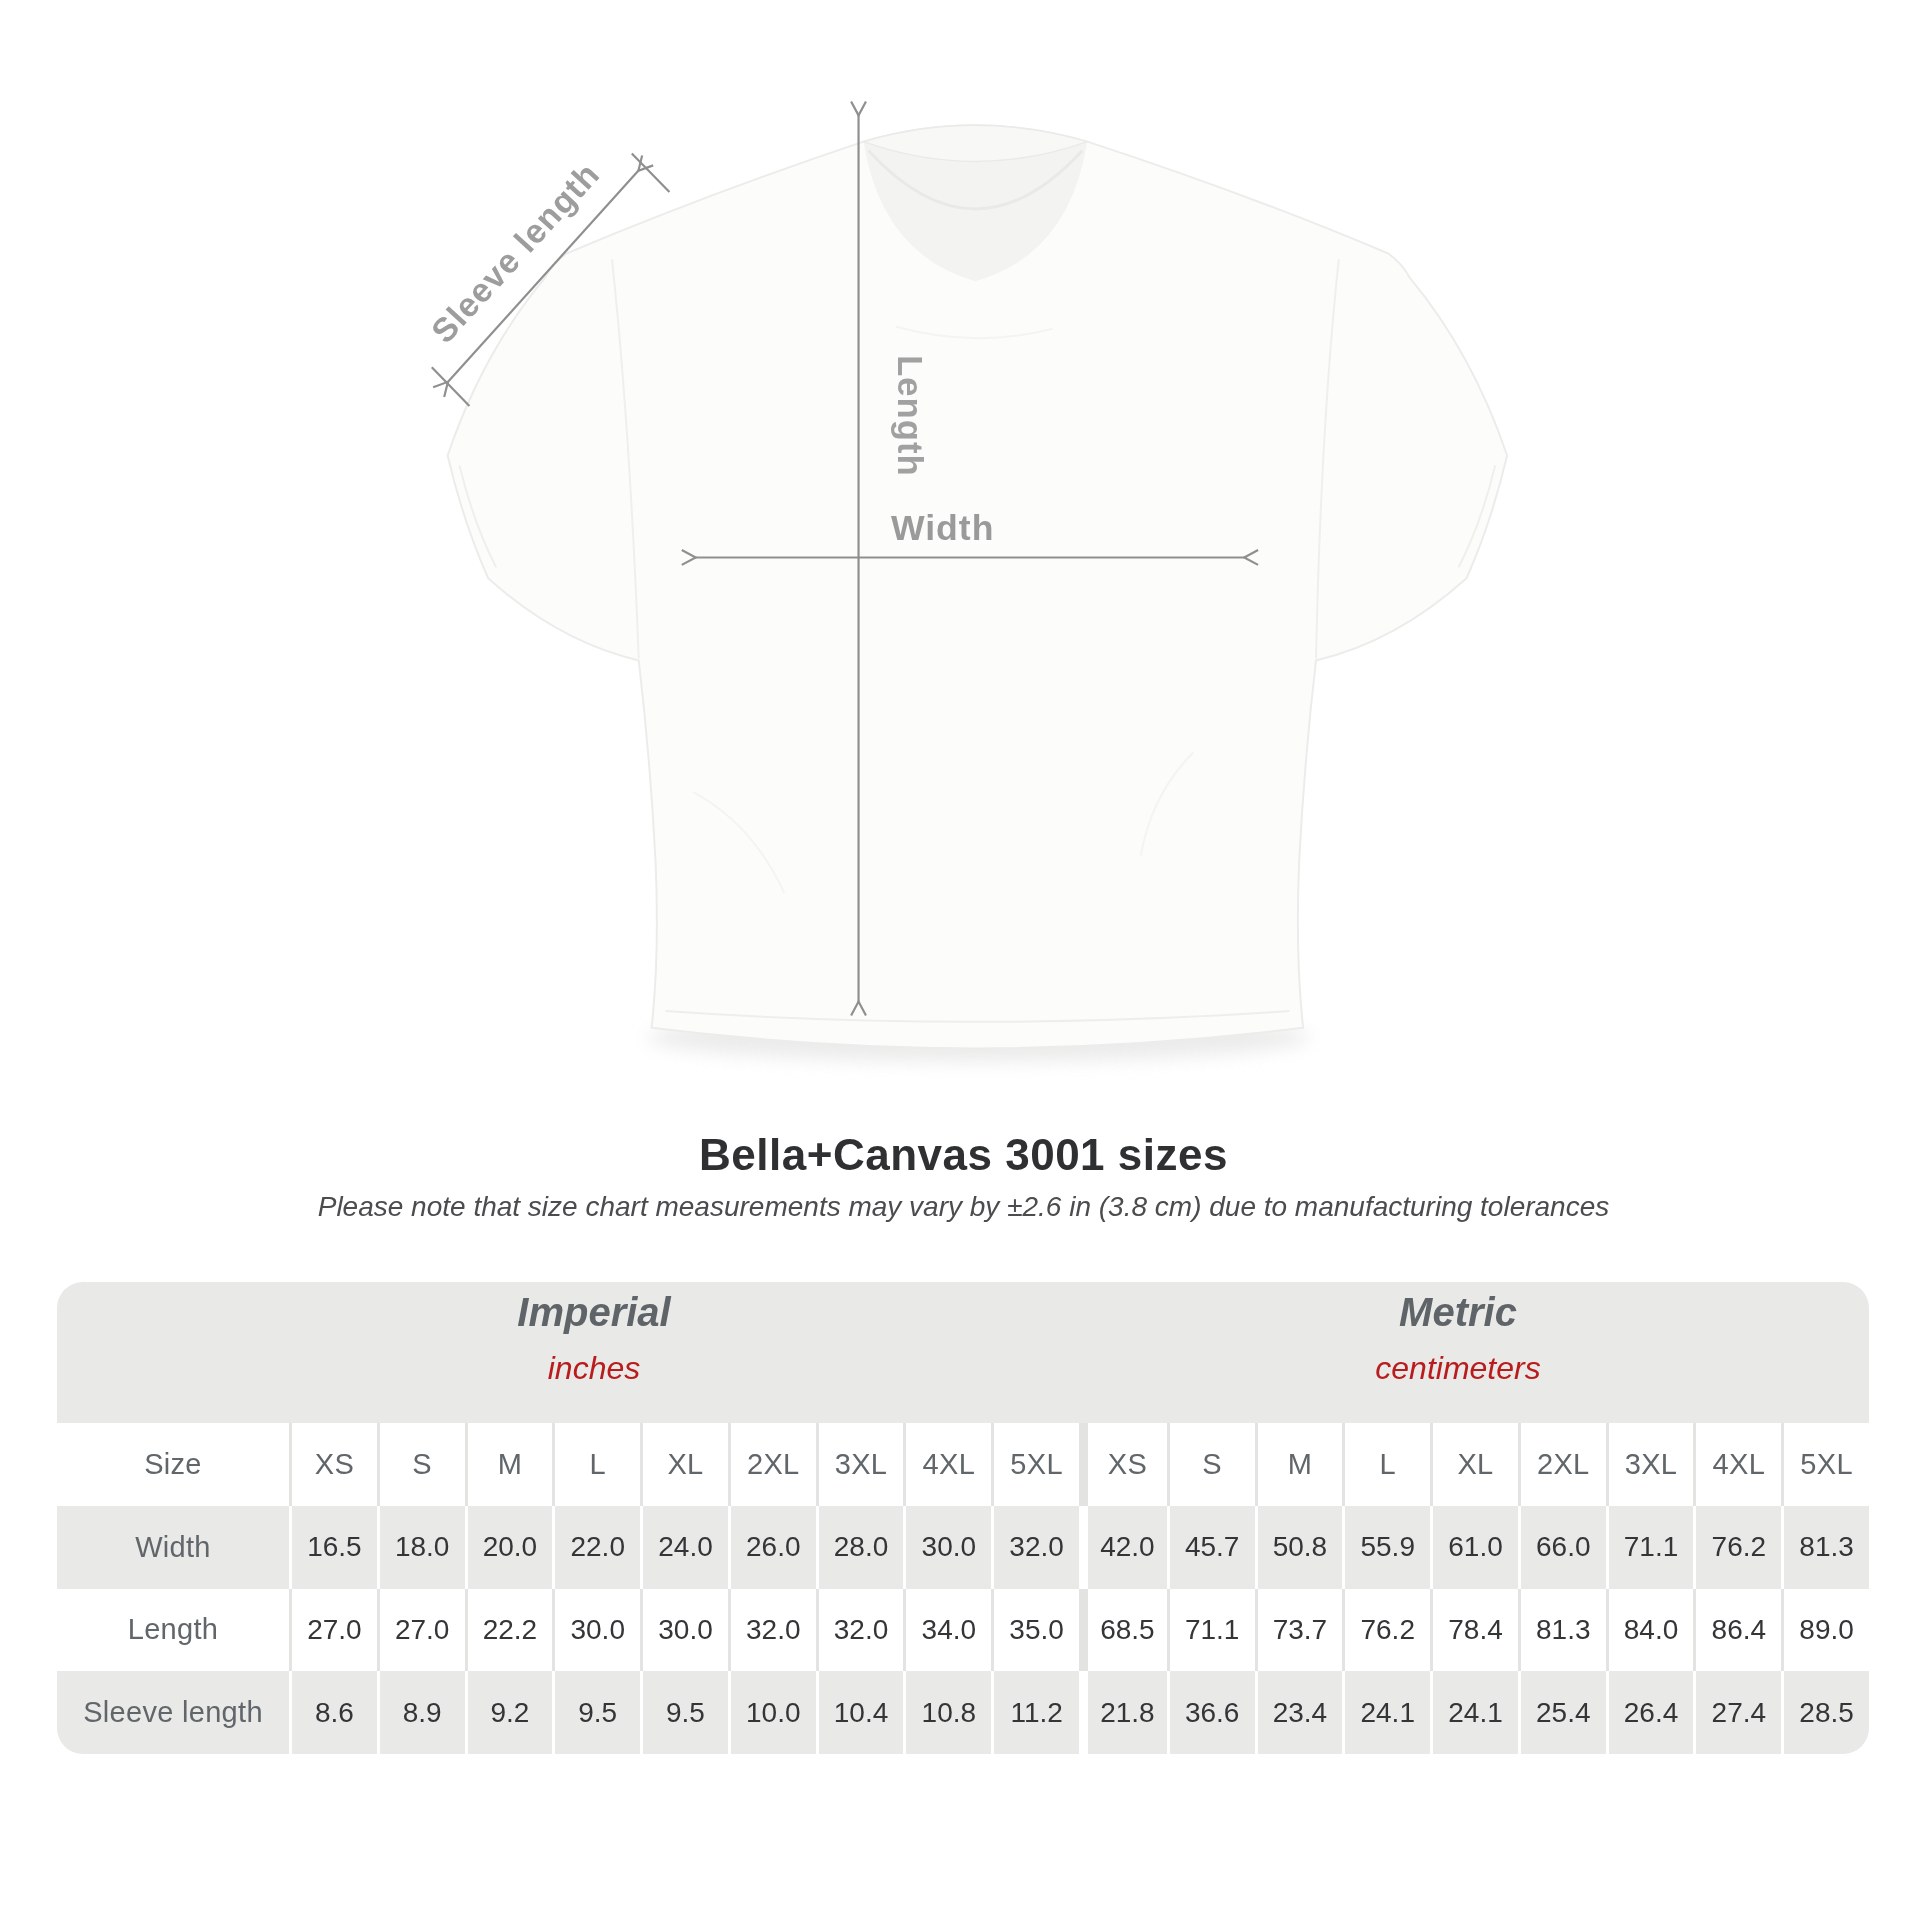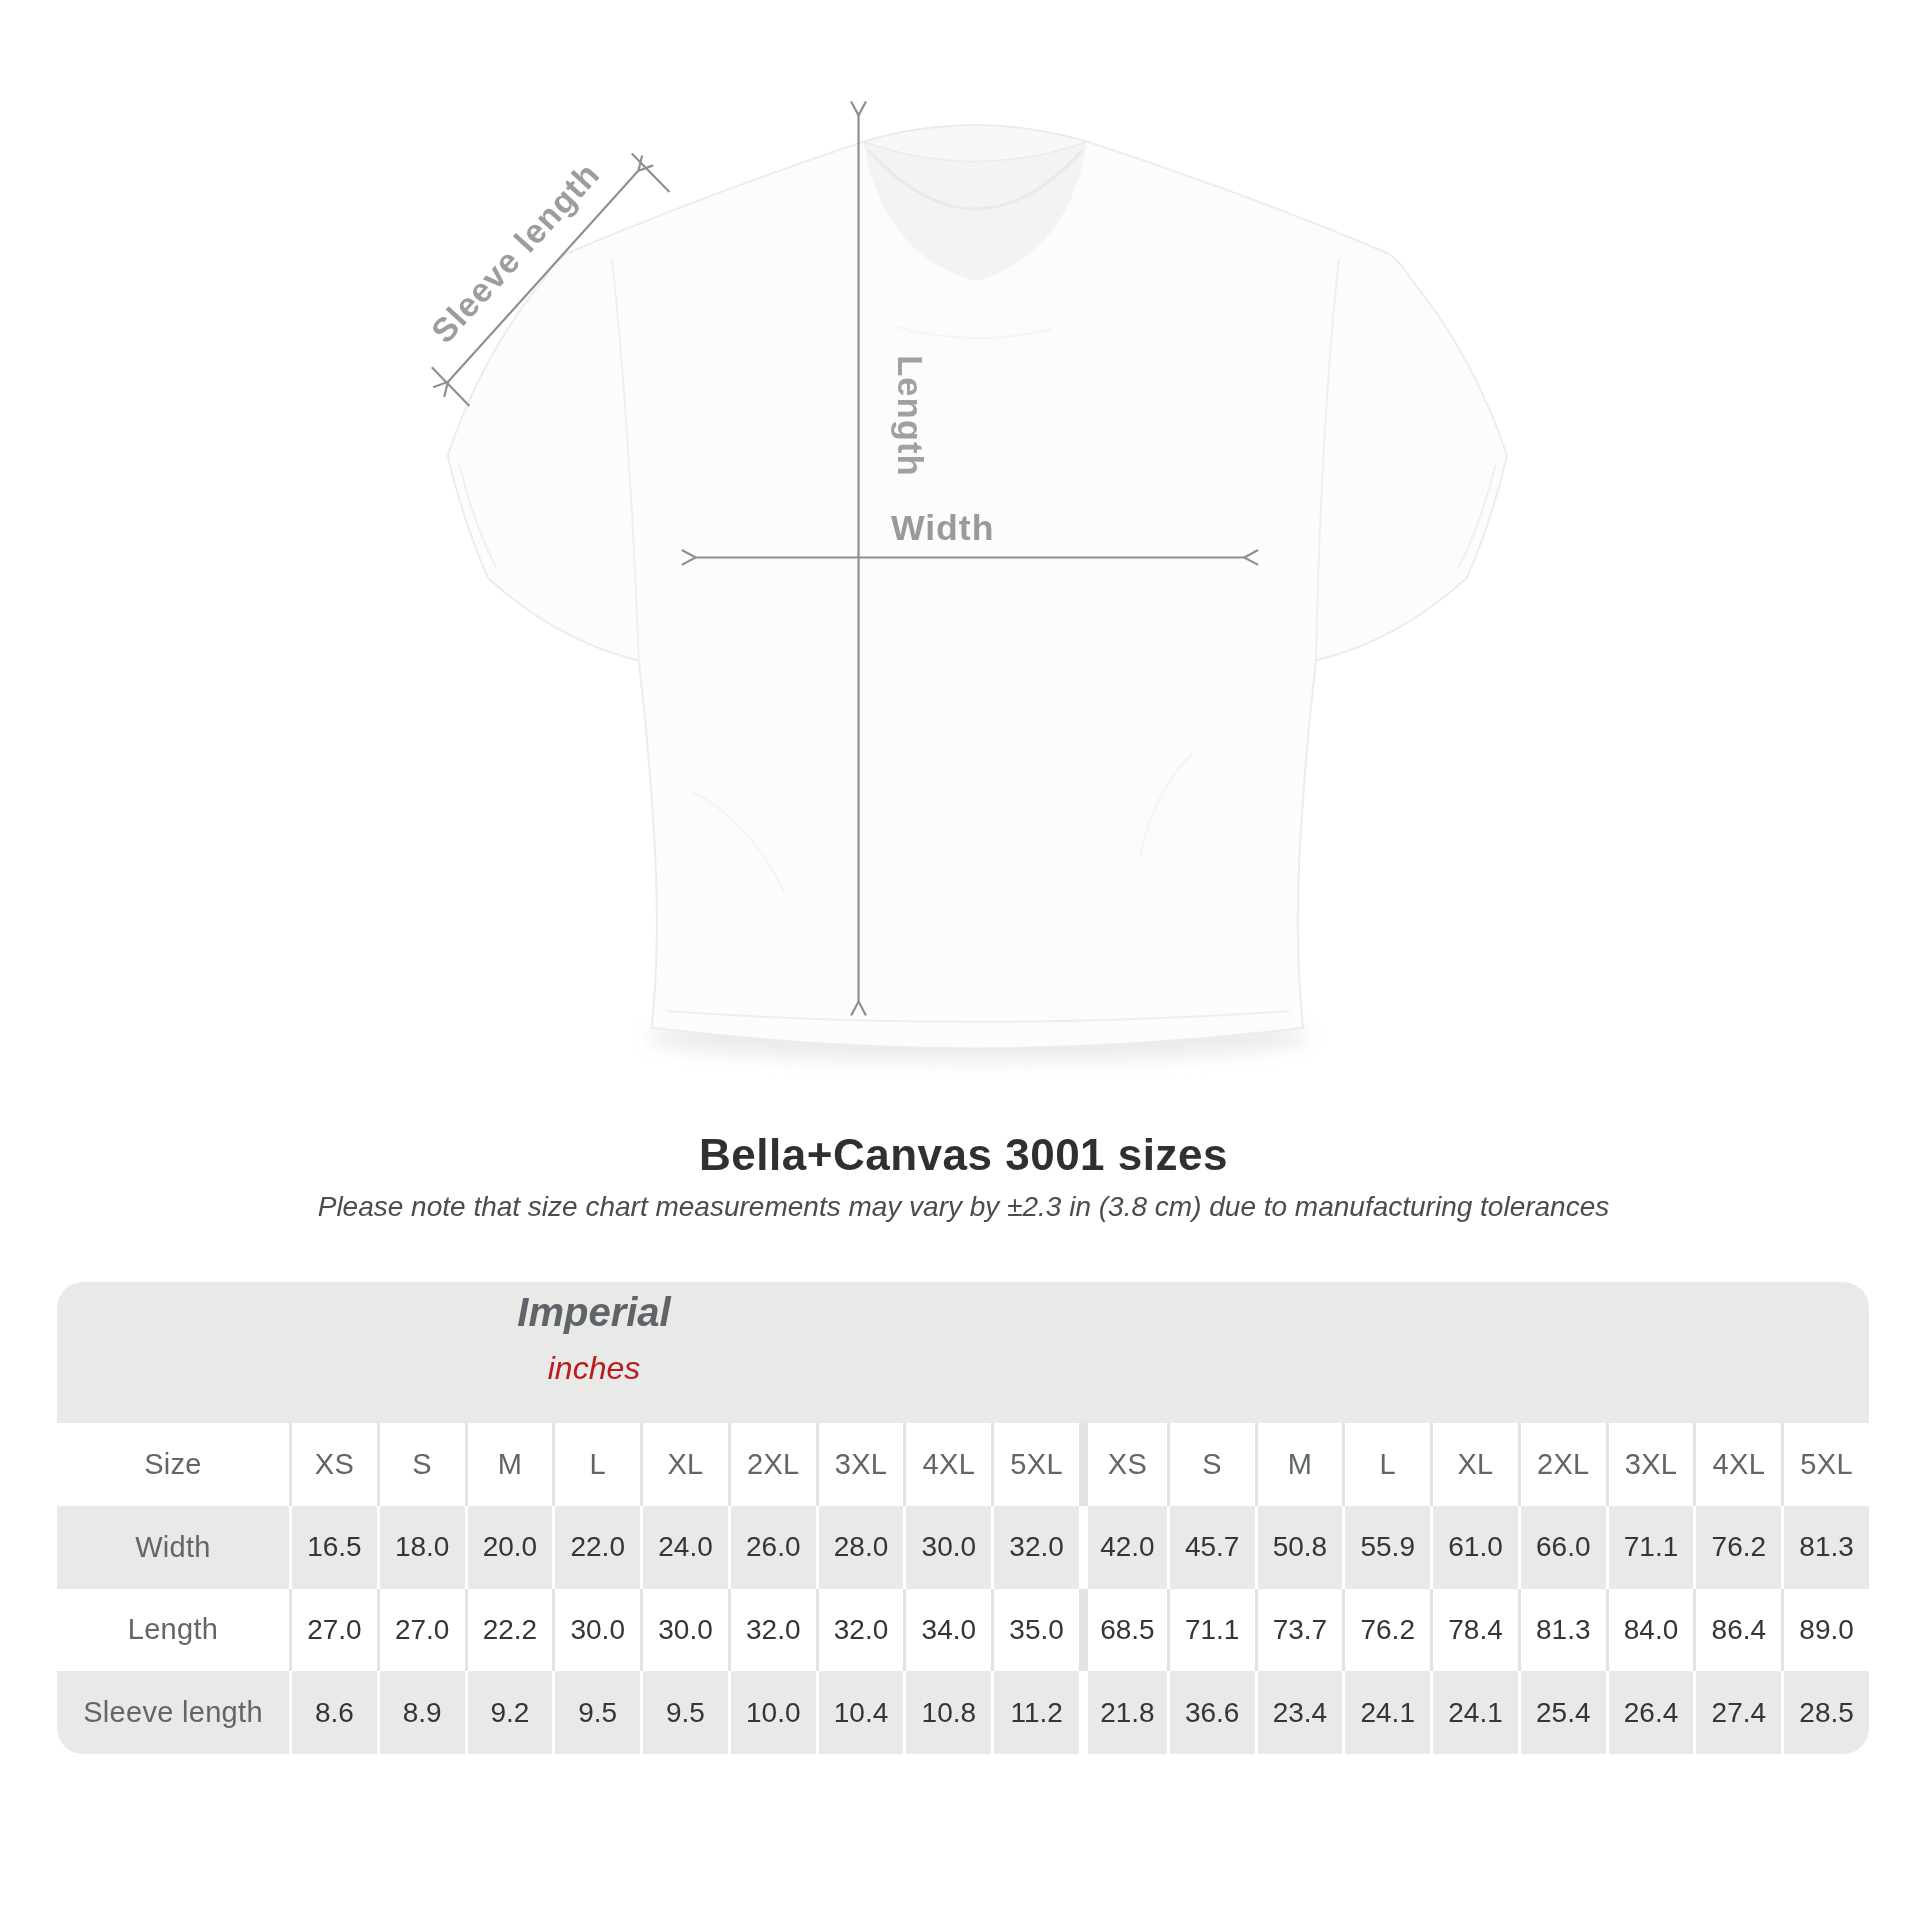--- a/index.html
+++ b/index.html
@@ -96,26 +96,30 @@
     <line x1="638" y1="155" x2="676" y2="194"></line>
     <line x1="436" y1="371" x2="474" y2="410"></line>
   </g>
 
   <text transform="translate(529,263) rotate(-47.5)" text-anchor="middle" font-size="34" font-weight="bold" fill="#9d9d9d" letter-spacing="1">Sleeve length</text>
   <text transform="translate(907,420) rotate(90)" text-anchor="middle" font-size="35" font-weight="bold" fill="#a1a1a1" letter-spacing="1">Length</text>
   <text x="952" y="545" text-anchor="middle" font-size="36" font-weight="bold" fill="#9a9a9a" letter-spacing="1">Width</text>
 </svg>
 
 <div class="page-title">Bella+Canvas 3001 sizes</div>
-<div class="page-subtitle">Please note that size chart measurements may vary by ±2.3 in (3.8 cm) due to manufacturing tolerances</div>
+<div class="page-subtitle">Please note that size chart measurements may vary by ±2.6 in (3.8 cm) due to manufacturing tolerances</div>
 
 <div class="size-table">
   <div class="group-head group-imperial">
     <div class="g-label">Imperial</div>
     <div class="g-unit">inches</div>
+  </div>
+  <div class="group-head group-metric">
+    <div class="g-label">Metric</div>
+    <div class="g-unit">centimeters</div>
   </div>
   <div class="size-grid">
       <div class="cell shade-light first-col lbl">Size</div>
       <div class="cell shade-light lbl">XS</div>
       <div class="cell shade-light lbl">S</div>
       <div class="cell shade-light lbl">M</div>
       <div class="cell shade-light lbl">L</div>
       <div class="cell shade-light lbl">XL</div>
       <div class="cell shade-light lbl">2XL</div>
       <div class="cell shade-light lbl">3XL</div>

